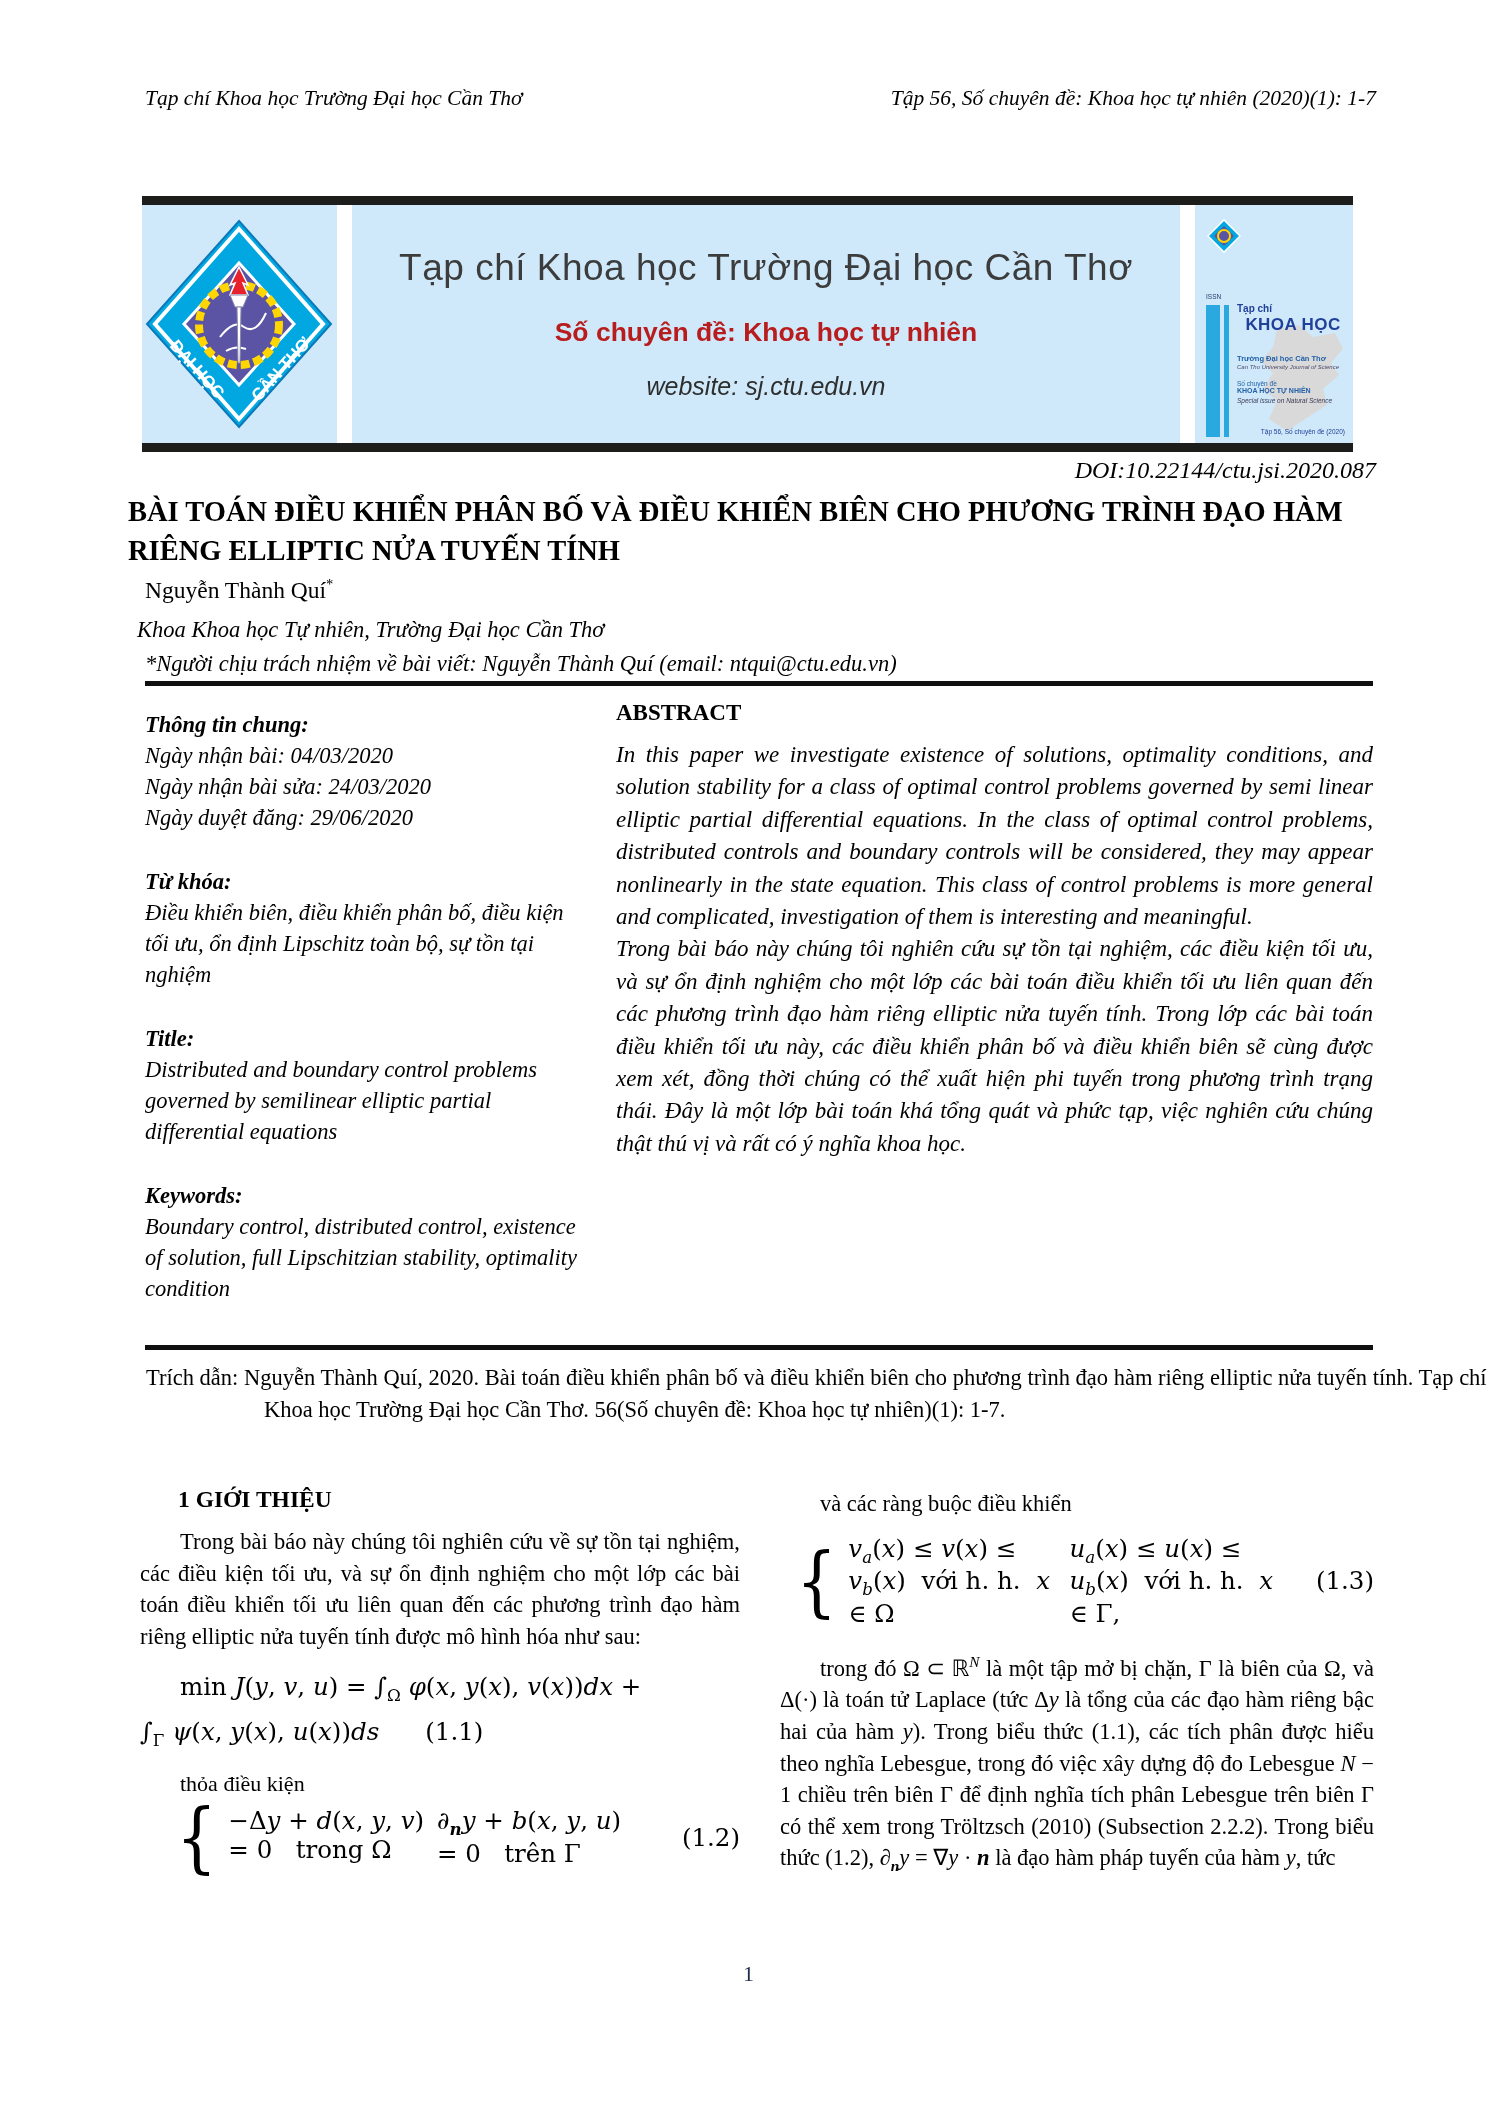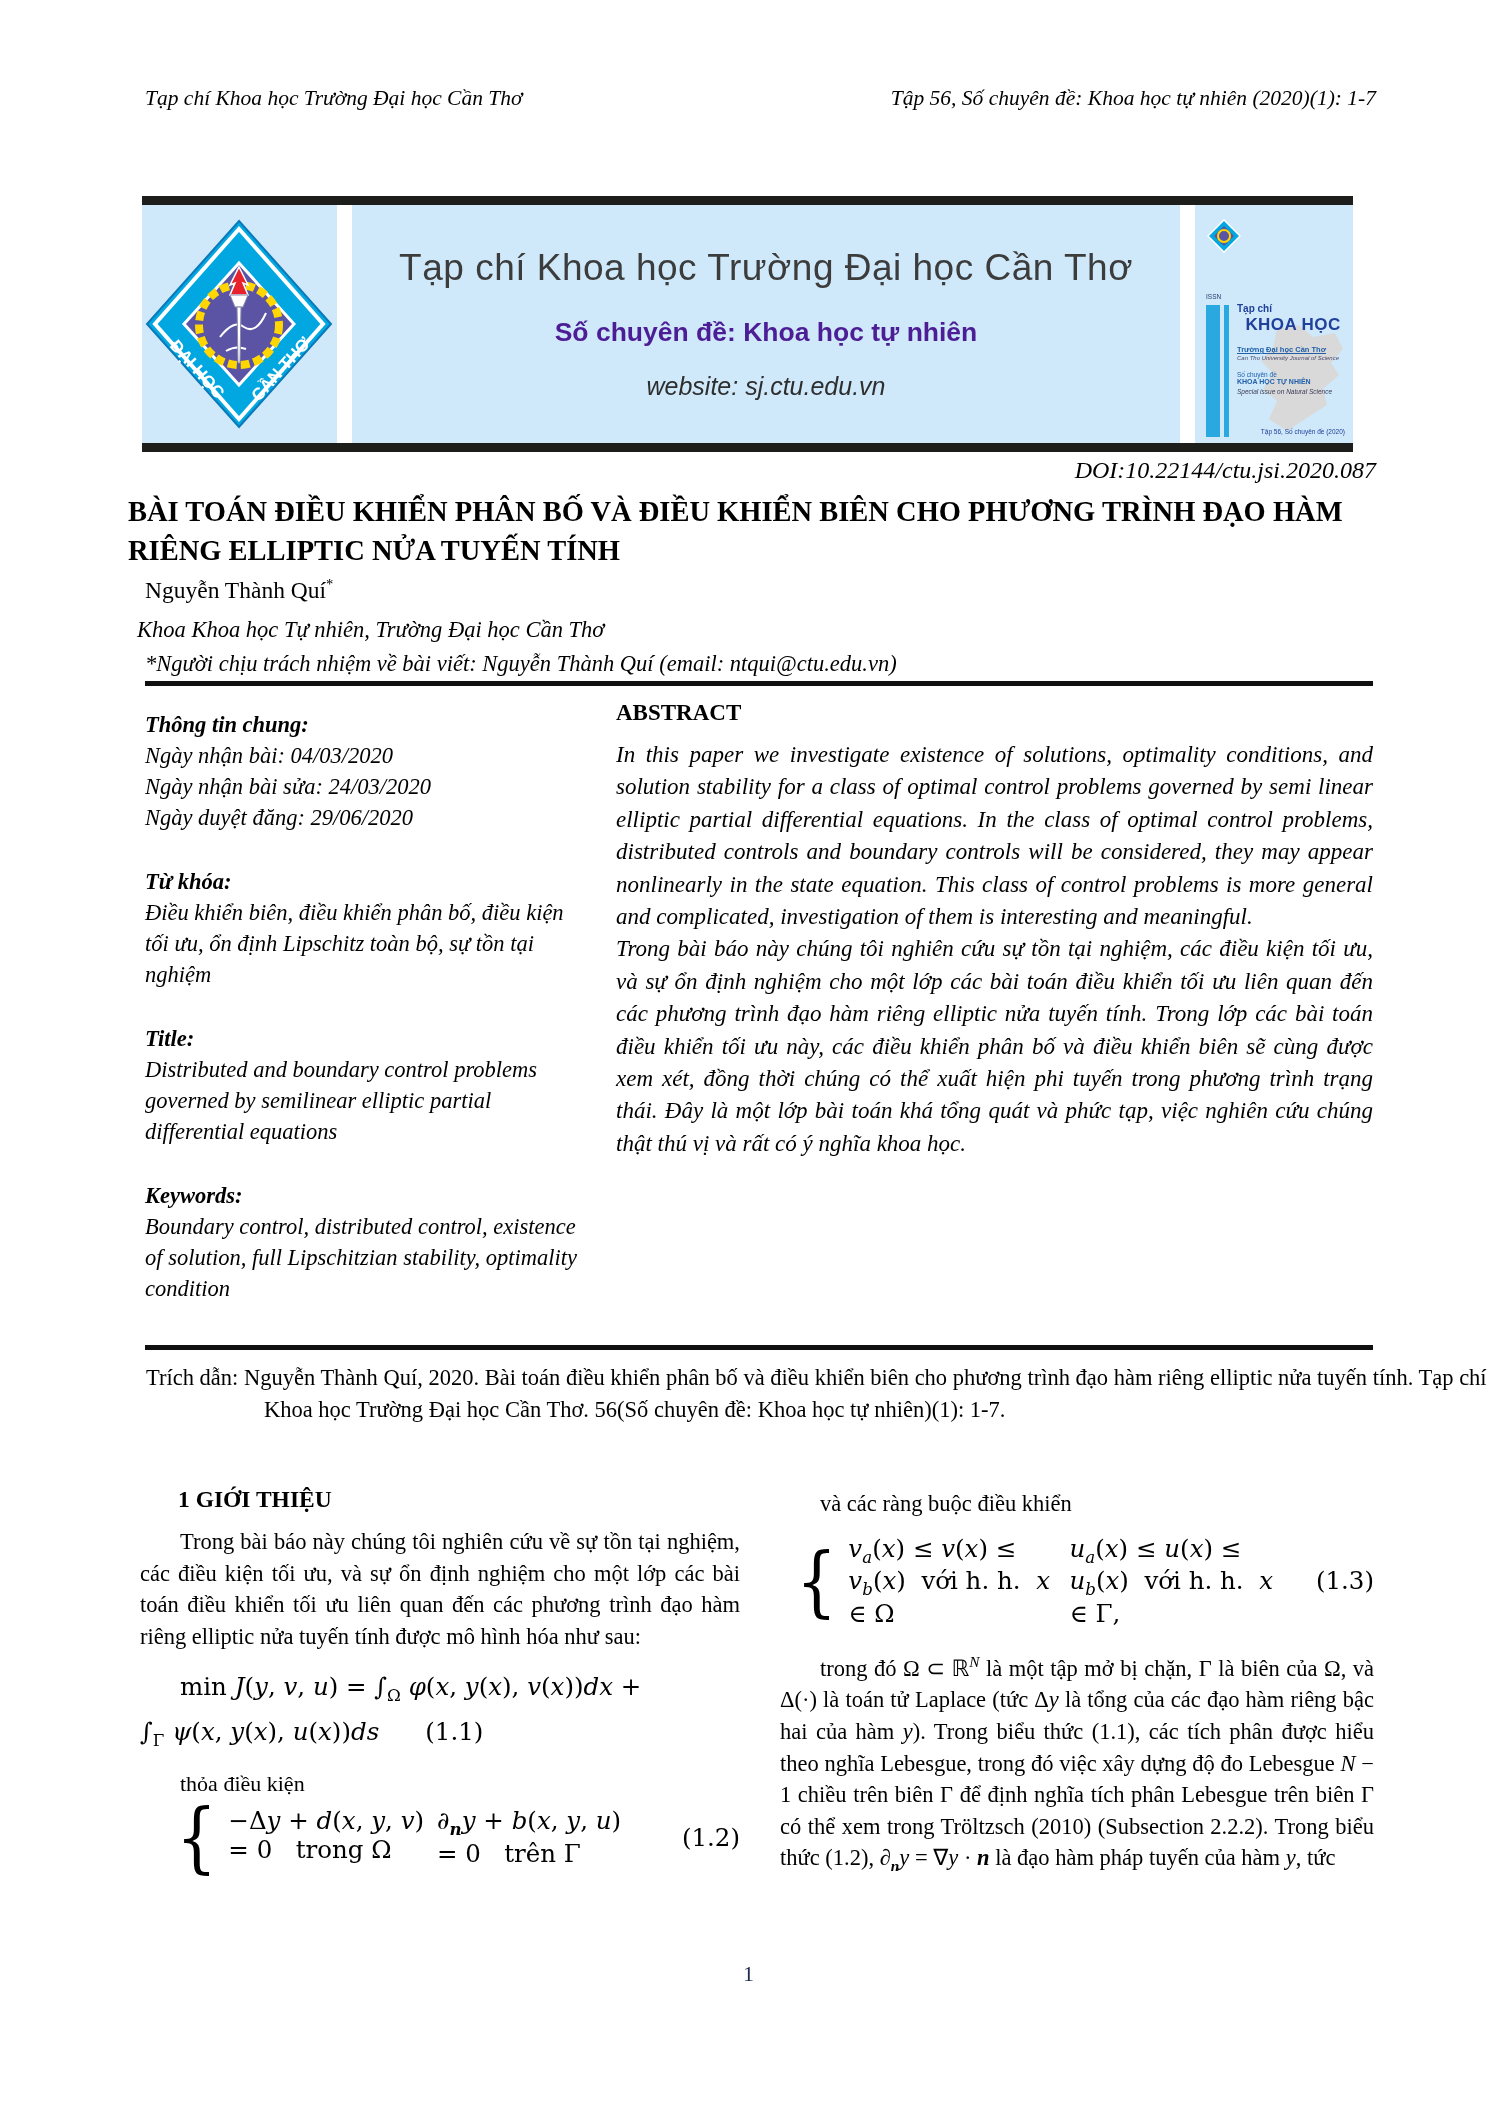--- a/index.html
+++ b/index.html
@@ -12,33 +12,33 @@
 
   
   .banner{position:absolute;left:142px;top:196px;width:1211px;}
   .banner .bar{height:9px;background:#1d1d1b;}
   .banner .row{display:flex;height:238px;}
   .panel-logo{width:195px;background:#cfe9fb;position:relative;}
   .panel-gap{width:15px;background:#ffffff;}
   .panel-center{flex:1;background:#cfe9fb;display:flex;flex-direction:column;
     align-items:center;justify-content:center;font-family:"Liberation Sans",sans-serif;}
   .banner-title{font-size:37px;color:#3c3c3c;letter-spacing:.5px;}
-  .banner-sub{font-size:26.5px;font-weight:bold;color:#4c1d95;margin-top:28px;}
+  .banner-sub{font-size:26.5px;font-weight:bold;color:#b91c1c;margin-top:28px;}
   .banner-web{font-size:25px;font-style:italic;color:#2e2e2e;margin-top:24px;}
 
   
   .panel-cover{width:158px;background:#cfe9fb;position:relative;
     font-family:"Liberation Sans",sans-serif;overflow:hidden;}
   .cover-issn{position:absolute;left:11px;top:88px;font-size:6.5px;color:#23406e;}
   .cover-stripe1{position:absolute;left:11px;top:100px;bottom:6px;width:14px;background:#2aa9e0;}
   .cover-stripe2{position:absolute;left:29px;top:100px;bottom:6px;width:5px;background:#2aa9e0;}
   .cover-text{position:absolute;left:42px;top:98px;width:112px;line-height:1.15;}
   .cv-tapchi{font-size:10px;font-weight:bold;color:#21409a;}
   .cv-khoahoc{font-size:17px;font-weight:bold;color:#21409a;letter-spacing:.4px;text-align:center;}
-  .cv-truong{font-size:7.5px;color:#2160a8;margin-top:12px;font-weight:bold;text-decoration:underline;}
+  .cv-truong{font-size:7.5px;color:#2160a8;margin-top:21px;font-weight:bold;}
   .cv-en{font-size:6px;font-style:italic;color:#4a4a6a;}
   .cv-issue{font-size:6.5px;color:#2160a8;margin-top:9px;}
   .cv-issue-name{font-size:7px;font-weight:bold;color:#2160a8;}
   .cv-issue-en{font-size:6.5px;font-style:italic;color:#3a3a55;margin-top:2px;}
   .cover-map{position:absolute;right:2px;top:118px;}
   .cover-footer{position:absolute;right:8px;bottom:8px;font-size:6.5px;color:#21409a;}
 
   
   .doi{position:absolute;top:457px;right:121px;font-style:italic;font-size:24px;}
   .article-title{position:absolute;left:128px;top:492px;width:1252px;

